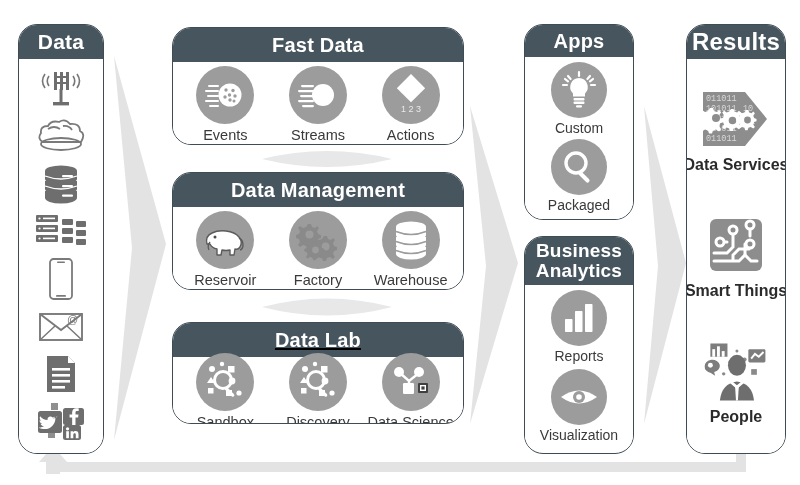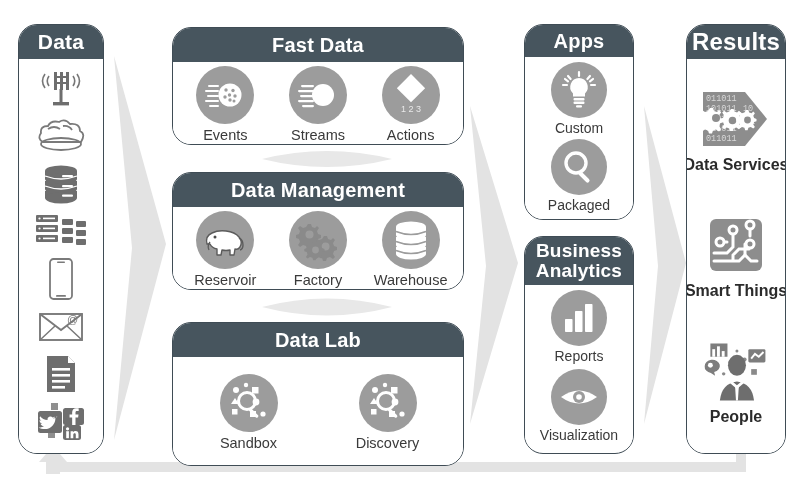--- a/index.html
+++ b/index.html
@@ -47,21 +47,21 @@
     height: calc(100% - 34px);
     display: flex; flex-direction: column;
     align-items: center; justify-content: space-around;
     padding: 6px 0 8px 0;
   }
   .data-ico { width: 58px; height: 44px; display: flex; align-items: center; justify-content: center; }
 
   
   #fastdata-panel { left: 172px; top: 27px;  width: 292px; height: 118px; }
   #datamgmt-panel { left: 172px; top: 172px; width: 292px; height: 118px; }
-  #datalab-panel  { left: 172px; top: 322px; width: 292px; height: 144px; }
+  #datalab-panel  { left: 172px; top: 322px; width: 292px; height: 102px; text-decoration: underline; }
   .mid-head { height: 34px; font-size: 20px; }
   .triple-body {
     height: calc(100% - 34px);
     display: flex; align-items: center; justify-content: space-around;
     padding: 4px 6px 2px 6px;
   }
   .tile { display: flex; flex-direction: column; align-items: center; width: 92px; }
   .tile .disc {
     width: 58px; height: 58px; border-radius: 50%;
     background: #9c9c9c;
@@ -442,20 +442,43 @@
               <circle cx="37" cy="33" r="2.6"></circle>
                 <circle cx="20" cy="4" r="2.2"></circle>
             </g>
             <circle cx="21" cy="20" r="8.5" fill="none" stroke="#ffffff" stroke-width="3"></circle>
             <rect x="26" y="26" width="3.2" height="12" rx="1.6" transform="rotate(-45 27.6 32)" fill="#ffffff"></rect>
           </svg>
         </div>
         <div class="cap">Discovery</div>
       </div>
 
+      <div class="tile">
+        <div class="disc">
+          <svg width="46" height="42" viewBox="0 0 46 42">
+            <g stroke="#ffffff" stroke-width="2.4" fill="none">
+              <path d="M12 12 L21 20 L31 12"></path>
+                <path d="M21 20 L21 29"></path>
+            </g>
+            <g fill="#ffffff">
+              <circle cx="11" cy="11" r="5"></circle>
+                <circle cx="31" cy="11" r="5"></circle>
+              <rect x="15" y="22" width="11" height="11" rx="1.2"></rect>
+            </g>
+            <g fill="#3f3f3f">
+              <rect x="30" y="22" width="10" height="10" rx="1"></rect>
+            </g>
+            <g fill="#ffffff">
+              <rect x="32" y="24" width="6" height="6"></rect>
+              <rect x="33.4" y="25.4" width="3.2" height="3.2" fill="#3f3f3f"></rect>
+            </g>
+          </svg>
+        </div>
+        <div class="cap">Data Science</div>
+      </div>
 
     </div>
   </div>
 
   <div class="panel" id="apps-panel">
     <div class="panel-head">Apps</div>
     <div class="panel-body">
 
       <div class="vtile">
         <div class="disc">

